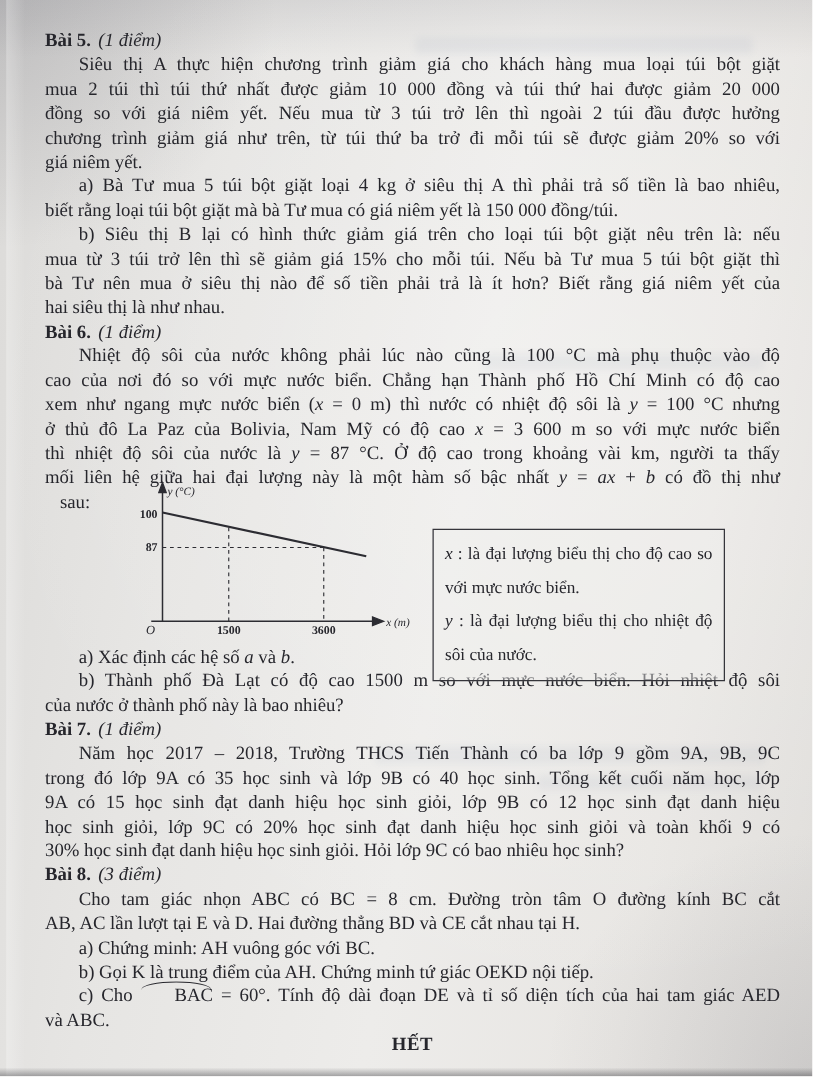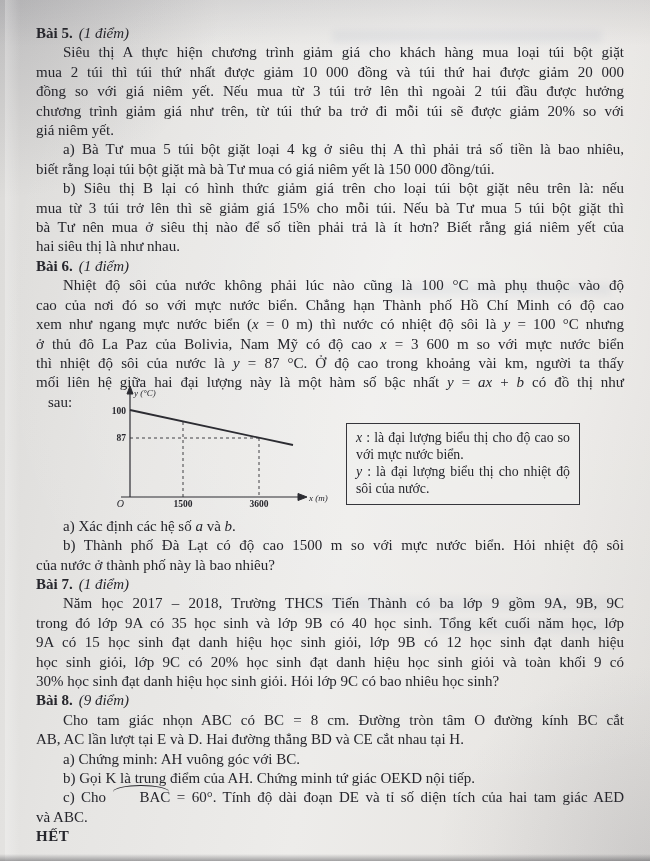--- a/index.html
+++ b/index.html
@@ -46,25 +46,25 @@
     border-radius:50% 50% 0 0 / 100% 100% 0 0;
   }
   .graph-block { position:relative; height:124px; }
   .lead-in { position:absolute; left:12px; top:0; }
   .chart { position:absolute; left:54px; top:-8px; }
   .chart line, .chart path { stroke:#2c2c32; }
   .chart text { fill:#26262c; }
   .info-box {
     position:absolute; left:310px; top:30px; width:214px;
     border:1.3px solid #35353b; padding:5px 9px 7px;
-    font-size:13.8px; line-height:17px; text-align:justify;
+    font-size:13.8px; line-height:27px; text-align:justify;
     background:rgba(240,239,237,0.45);
   }
   .info-box p { margin:0; text-align:justify; }
-  .footer { font-weight:bold; letter-spacing:0.5px; }
+  .footer { text-align:center; font-weight:bold; letter-spacing:0.5px; }
 </style>
 </head>
 <body>
 
 <div class="photo">
   <div class="crease"></div>
   <div class="ghost" style="left:332px; top:30px; width:270px; height:13px;"></div>
   <div class="ghost" style="left:386px; top:283px; width:225px; height:13px;"></div>
   <div class="ghost" style="left:300px; top:597px; width:312px; height:14px;"></div>
   <div class="ghost" style="left:430px; top:620px; width:180px; height:12px;"></div>
@@ -141,21 +141,21 @@
       </div>
       <div class="ln ind j">Năm học 2017 – 2018, Trường THCS Tiến Thành có ba lớp 9 gồm 9A, 9B, 9C</div>
       <div class="ln j">trong đó lớp 9A có 35 học sinh và lớp 9B có 40 học sinh. Tổng kết cuối năm học, lớp</div>
       <div class="ln j">9A có 15 học sinh đạt danh hiệu học sinh giỏi, lớp 9B có 12 học sinh đạt danh hiệu</div>
       <div class="ln j">học sinh giỏi, lớp 9C có 20% học sinh đạt danh hiệu học sinh giỏi và toàn khối 9 có</div>
       <div class="ln">30% học sinh đạt danh hiệu học sinh giỏi. Hỏi lớp 9C có bao nhiêu học sinh?</div>
     </section>
 
     <section>
       <div class="ln title">
-        <span class="b">Bài 8.</span><span class="pts">(9 điểm)</span>
+        <span class="b">Bài 8.</span><span class="pts">(3 điểm)</span>
       </div>
       <div class="ln ind j">Cho tam giác nhọn ABC có BC = 8 cm. Đường tròn tâm O đường kính BC cắt</div>
       <div class="ln">AB, AC lần lượt tại E và D. Hai đường thẳng BD và CE cắt nhau tại H.</div>
       <div class="ln ind">a) Chứng minh: AH vuông góc với BC.</div>
       <div class="ln ind">b) Gọi K là trung điểm của AH. Chứng minh tứ giác OEKD nội tiếp.</div>
       <div class="ln ind j">c) Cho <span class="hat">BAC</span> = 60°. Tính độ dài đoạn DE và tỉ số diện tích của hai tam giác AED</div>
       <div class="ln">và ABC.</div>
     </section>
 
     <div class="footer">HẾT</div>

